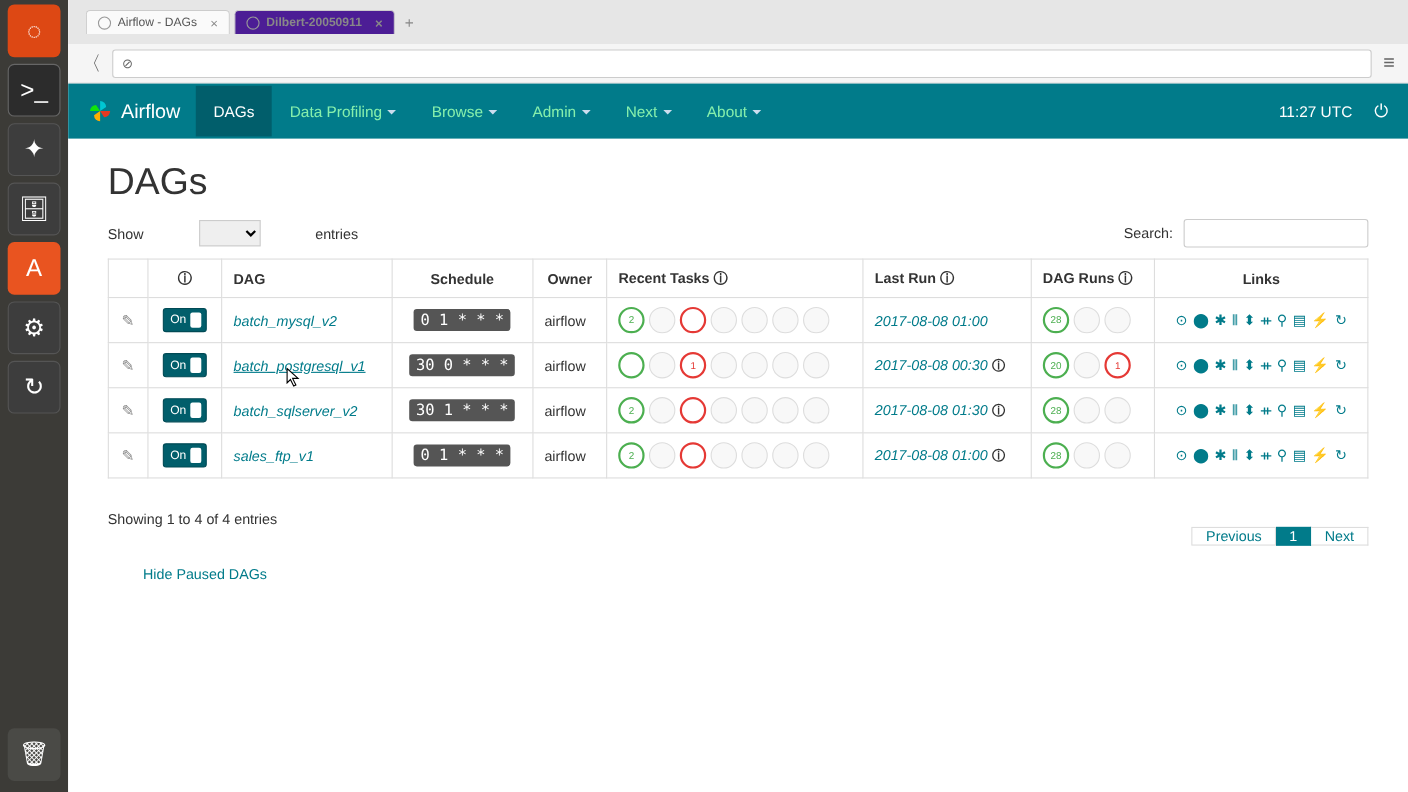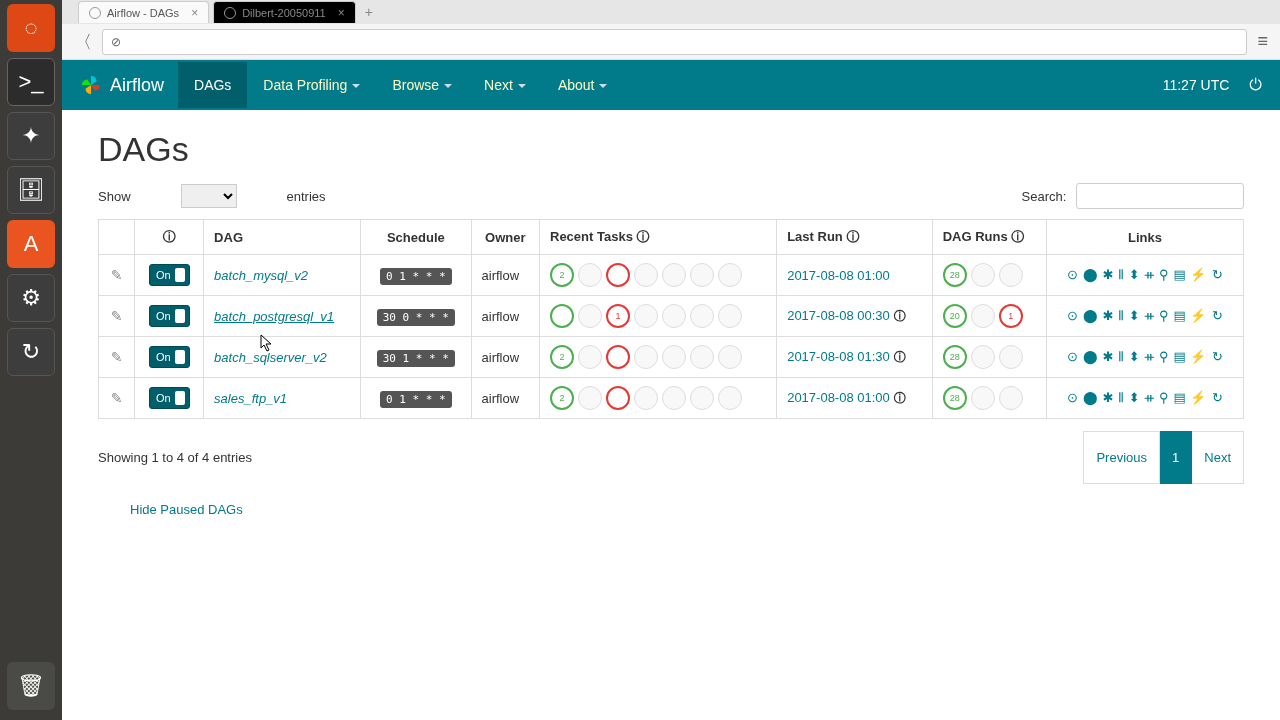--- a/index.html
+++ b/index.html
@@ -10,38 +10,38 @@
 .launcher .icon-sq { width: 48px; height: 48px; border-radius: 6px; display: flex; align-items: center; justify-content: center; font-size: 22px; color: #fff; }
 .launcher .ubuntu { background: #dd4814; }
 .launcher .term { background: #2c2c2c; border:1px solid #666;}
 .launcher .dark { background: #3d3d3d; border:1px solid #555;}
 .launcher .orange { background: #e95420; }
 .launcher .trash { margin-top: auto; margin-bottom: 10px; background: #4a4a46; }
 
 .desktop { position: absolute; left: 62px; top: 0; right: 0; bottom: 0; background: #fff; }
 
 
-.tabbar { height: 24px; display: flex; align-items: center; background: #e6e6e6; padding-left: 16px; gap: 4px; }
+.tabbar { height: 40px; display: flex; align-items: center; background: #e6e6e6; padding-left: 16px; gap: 4px; }
 .tab { display: flex; align-items: center; gap: 6px; padding: 2px 10px; border: 1px solid #ccc; border-bottom: none; background: #fafafa; border-radius: 4px 4px 0 0; font-size: 11px; color: #555; height: 22px; }
-.tab.inactive { background: #000000; color: #888; }
+.tab.inactive { background: #4c1d95; color: #888; font-weight: bold; }
 .tab .close { font-size: 12px; color: #888; cursor: pointer; margin-left: 6px; }
 .tab .fav { width: 12px; height: 12px; border-radius: 50%; border:1px solid #999; display:inline-block;}
 .newtab { width: 18px; text-align: center; color: #888; font-size: 14px; cursor:pointer;}
 
 .urlbar-row { height: 36px; display: flex; align-items: center; background: #f5f5f5; padding: 0 12px; gap: 10px; border-bottom: 1px solid #ddd; }
 .back-btn { font-size: 18px; color: #666; cursor: pointer; }
 .urlbar { flex: 1; height: 26px; border: 1px solid #ccc; border-radius: 3px; background: #fff; display: flex; align-items: center; padding: 0 8px; gap: 8px; font-size: 12px; color: #666; }
 .hamburger { font-size: 18px; color: #666; cursor: pointer; }
 
 
 .navbar { height: 50px; background: #017b8a; color: #fff; display: flex; align-items: center; padding: 0 18px; }
 .brand { display: flex; align-items: center; gap: 8px; font-size: 18px; margin-right: 14px; }
 .pinwheel { width: 22px; height: 22px; }
 .navitems { display: flex; }
-.navitem { padding: 15px 16px; font-size: 14px; color: #fef9c3; cursor: pointer; }
+.navitem { padding: 15px 16px; font-size: 14px; color: #86efac; cursor: pointer; }
 .navitem.active { background: #015e6b; color: #fff; }
 .caret::after { content: ""; display:inline-block; margin-left:5px; border-top:4px solid #cde; border-left:4px solid transparent; border-right:4px solid transparent; vertical-align: middle;}
 .nav-right { margin-left: auto; display: flex; align-items: center; gap: 20px; font-size: 14px; }
 .power { font-size: 16px; cursor:pointer;}
 
 
 .content { padding: 20px 36px; }
 h1 { font-size: 34px; font-weight: 500; margin-bottom: 14px; color: #333;}
 .controls { display: flex; align-items: center; margin-bottom: 10px; font-size: 13px; gap: 44px; }
 .controls select { height: 24px; width: 56px; margin: 0 6px; border:1px solid #ccc;}
@@ -50,31 +50,31 @@
 
 table { width: 100%; border-collapse: collapse; border:1px solid #ddd; }
 th, td { border: 1px solid #ddd; padding: 8px 10px; text-align: left; vertical-align: middle; font-size: 13px;}
 th { background: #fff; font-weight: 700; color: #333; }
 th.center, td.center { text-align: center; }
 .dag-link { color: #017b8a; cursor: pointer; font-style: italic; }
 .dag-link.underline { text-decoration: underline; }
 .edit-ico { color: #888; cursor:pointer; font-size: 14px;}
 .toggle { display: inline-flex; align-items: center; background: #015e6b; color: #fff; border-radius: 3px; height: 22px; padding: 0 4px 0 6px; gap: 4px; font-size: 11px; cursor:pointer; border:1px solid #014a55;}
 .toggle .knob { width: 10px; height: 14px; background: #fff; border-radius: 2px;}
-.schedule-badge { background: #555; color: #fff; padding: 2px 6px; border-radius: 3px; font-family: monospace; font-size: 11px;}
+.schedule-badge { background: #555; color: #fff; padding: 2px 6px; border-radius: 3px; font-family: monospace; font-size: 14px;}
 .status-row { display: flex; gap: 4px; align-items: center; }
 .circle { width: 24px; height: 24px; border-radius: 50%; border: 1px solid #ddd; background: #f8f8f8; display:inline-flex; align-items:center; justify-content:center; font-size:9px;}
 .circle.green { border: 2px solid #4caf50; color:#4caf50; background:#fff;}
 .circle.red { border: 2px solid #e53935; color:#e53935; background:#fff;}
-.lastrun { color: #017b8a; cursor:pointer;}
+.lastrun { color: #017b8a; cursor:pointer;font-style:italic;}
 .info-mark { color:#333; margin-left:4px; font-weight:bold; font-size:12px;}
 .links-row { display:flex; gap:5px; color:#017b8a; font-size:13px; cursor:pointer; justify-content:center;}
 .table-footer { display:flex; align-items:center; margin-top:12px; font-size:13px;}
 .pager { margin-left:auto; display:flex; }
-.pager .pg { border:1px solid #ddd; padding:18px 12px; color:#017b8a; cursor:pointer; background:#fff;}
+.pager .pg { border:1px solid #ddd; padding:0 12px; color:#017b8a; cursor:pointer; background:#fff;margin-top:32px;}
 .pager .pg.active { background:#017b8a; color:#fff; border-color:#017b8a;}
 .pager .pg + .pg { border-left:none; }
 .hide-link { color:#017b8a; margin-top:18px; display:inline-block; cursor:pointer;margin-left:32px;}
 
 .cursor { position:absolute; width:16px; height:20px; pointer-events:none; }
 </style>
 </head>
 <body>
 
 <div class="launcher">
@@ -119,20 +119,21 @@
         <path d="M12 12 L22 12 A6 6 0 0 1 16 18 Z" fill="#e43921"></path>
         <path d="M12 12 L12 22 A6 6 0 0 1 6 16 Z" fill="#ffad00"></path>
         <path d="M12 12 L2 12 A6 6 0 0 1 8 6 Z" fill="#11e30b"></path>
       </svg>
       <span>Airflow</span>
     </div>
     <div class="navitems">
       <div class="navitem active">DAGs</div>
       <div class="navitem caret">Data Profiling</div>
       <div class="navitem caret">Browse</div>
+      <div class="navitem caret">Admin</div>
       <div class="navitem caret">Next</div>
       <div class="navitem caret">About</div>
     </div>
     <div class="nav-right">
       <span>11:27 UTC</span>
       <span class="power">⏻</span>
     </div>
   </div>
 
   <div class="content">

